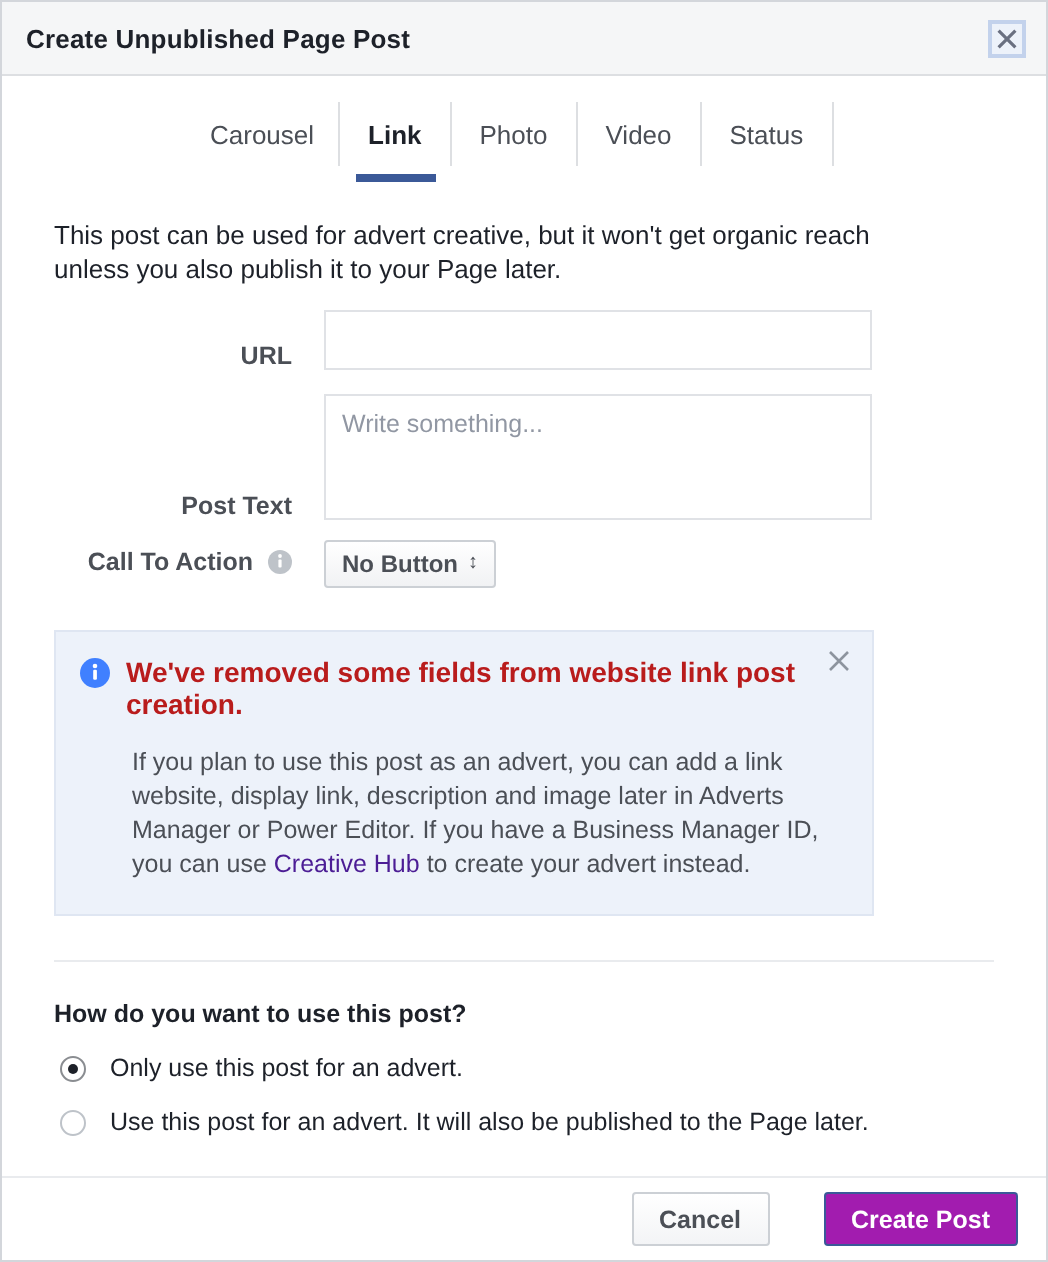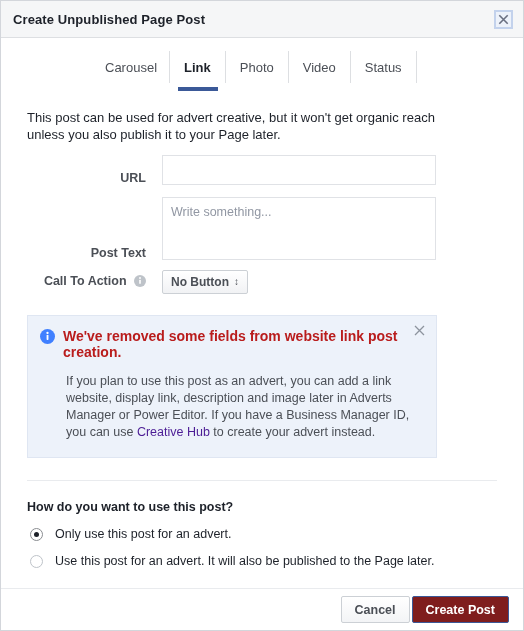--- a/index.html
+++ b/index.html
@@ -261,21 +261,21 @@
   
   .footer {
     position: absolute;
     left: 0; right: 0; bottom: 0;
     height: 41px;
     border-top: 1px solid #e9ebee;
     display: flex;
     align-items: center;
     justify-content: flex-end;
     padding-right: 14px;
-    gap: 2px;
+    gap: 27px;
     background: #fff;
   }
   .btn {
     height: 27px;
     box-sizing: border-box;
     border-radius: 2px;
     padding: 0 13px;
     font-family: "Liberation Sans", sans-serif;
     font-size: 12.5px;
     font-weight: bold;
@@ -284,21 +284,21 @@
     align-items: center;
     justify-content: center;
   }
   .btn-secondary {
     border: 1px solid #ccd0d5;
     background: linear-gradient(to bottom, #ffffff 0%, #f3f4f6 100%);
     color: #4b4f56;
   }
   .btn-primary {
     border: 1px solid #3b5998;
-    background: #7f1d1d;
+    background: #a21caf;
     color: #ffffff;
   }
 </style>
 </head>
 <body>
 
 <div class="modal">
 
   <div class="modal-header">
     <div class="modal-title">Create Unpublished Page Post</div>

